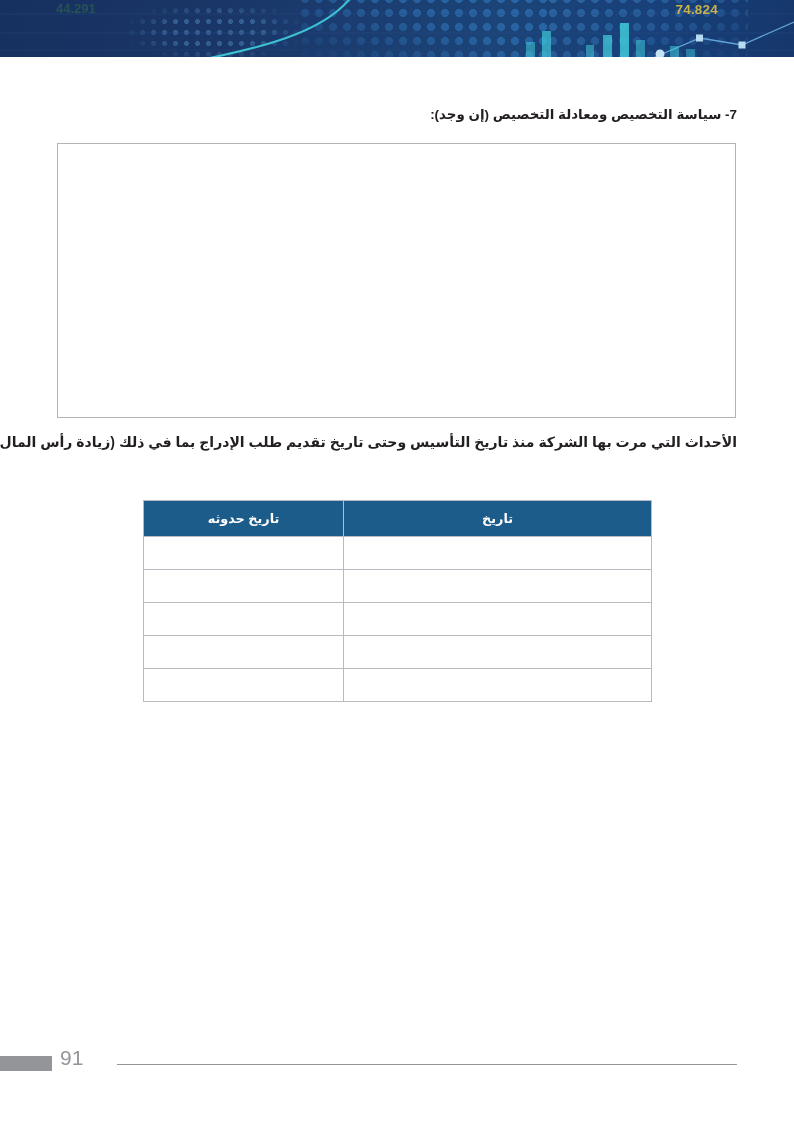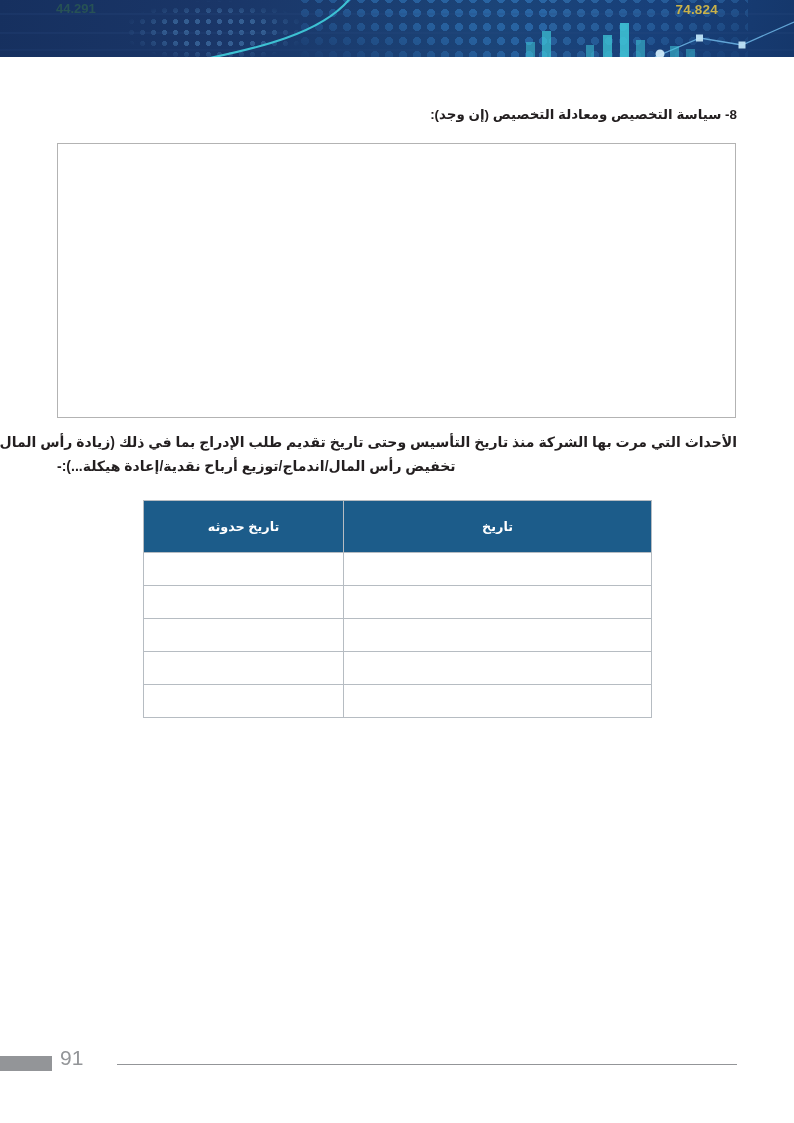--- a/index.html
+++ b/index.html
@@ -170,21 +170,21 @@
 
   .events-table th {
     background: #1c5c8a;
     color: #ffffff;
     font-size: 12.8px;
     font-weight: bold;
     height: 35px;
     text-align: center;
     vertical-align: middle;
     border: 1px solid #b6bcc2;
-    padding: 8px;
+    padding: 0;
   }
   .events-table td {
     height: 32px;
     background: #ffffff;
     border: 1px solid #b6bcc2;
     padding: 0;
   }
 
   
   .footer {
@@ -253,27 +253,26 @@
     <div class="bar" style="left:150px;width:9px;  height:11px;"></div>
     <div class="bar" style="left:166px;width:9px;  height:8px;  opacity:.45;"></div>
   </div>
 
   <div class="banner-num-left">44.291</div>
   <div class="banner-num-right">74.824</div>
 </div>
 
 <div class="content">
 
-  <div class="section-heading">8- سياسة التخصيص ومعادلة التخصيص (إن وجد):</div>
+  <div class="section-heading">7- سياسة التخصيص ومعادلة التخصيص (إن وجد):</div>
 
   <div class="answer-box"></div>
 
   <div class="para">
     <span class="line1">الأحداث التي مرت بها الشركة منذ تاريخ التأسيس وحتى تاريخ تقديم طلب الإدراج بما في ذلك (زيادة  رأس المال/</span>
-    <span class="line2">تخفيض رأس المال/اندماج/توزيع أرباح نقدية/إعادة هيكلة...):-</span>
   </div>
 
   <table class="events-table">
     <colgroup>
       <col class="c-event">
       <col class="c-date">
     </colgroup>
     <thead>
       <tr>
         <th>تاريخ</th>

